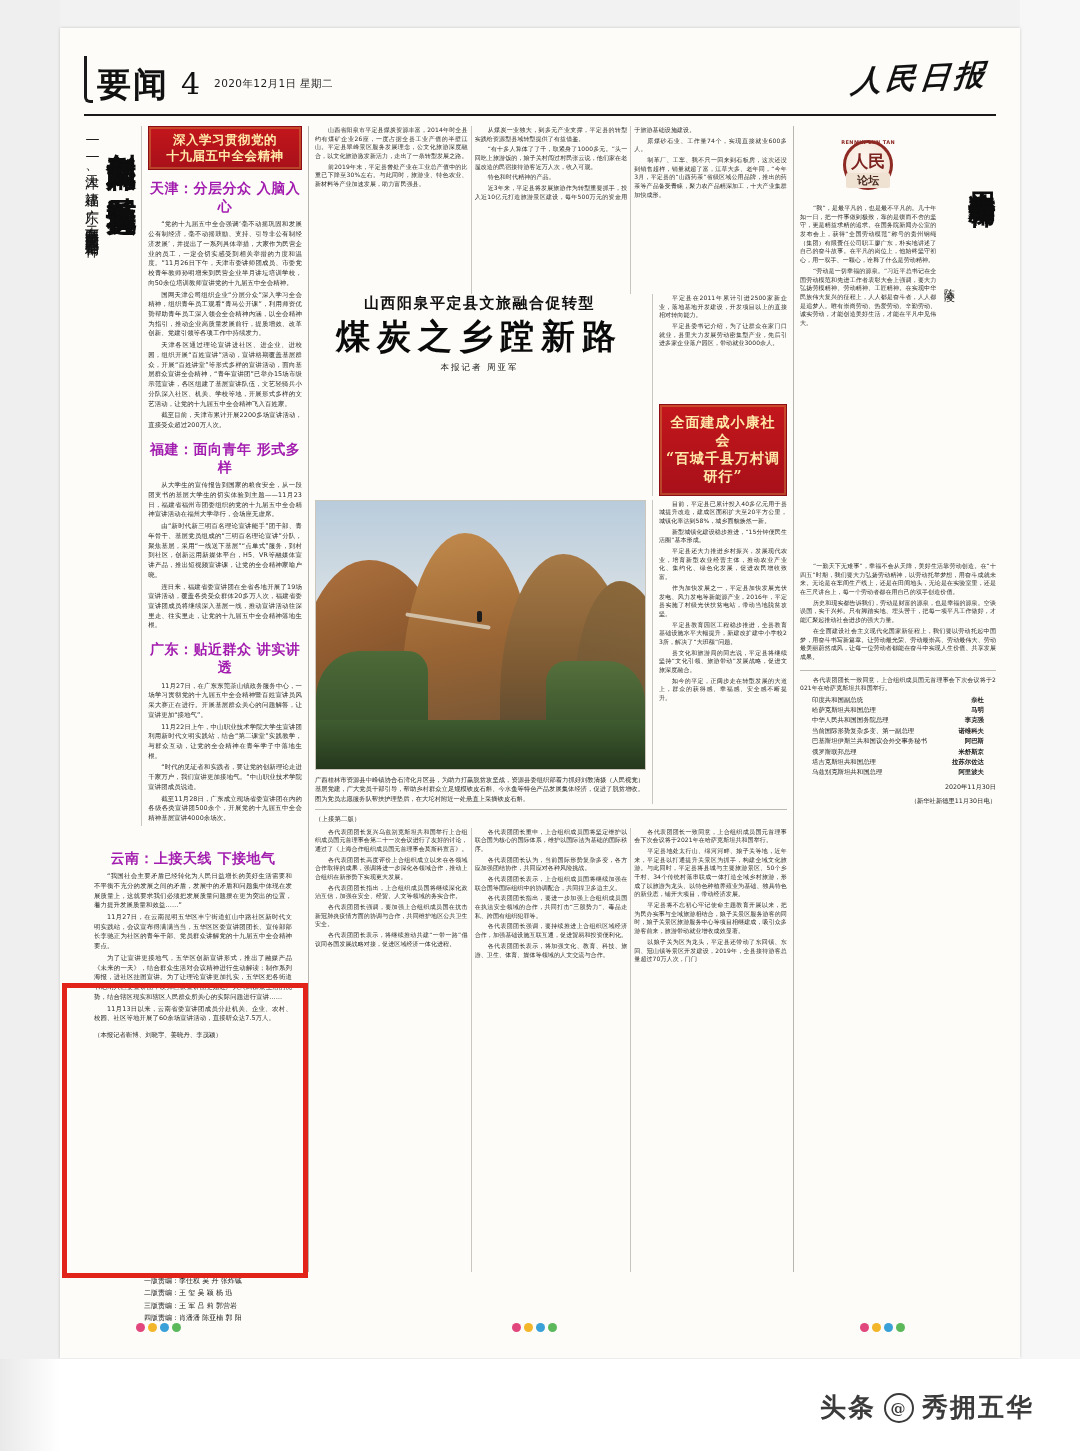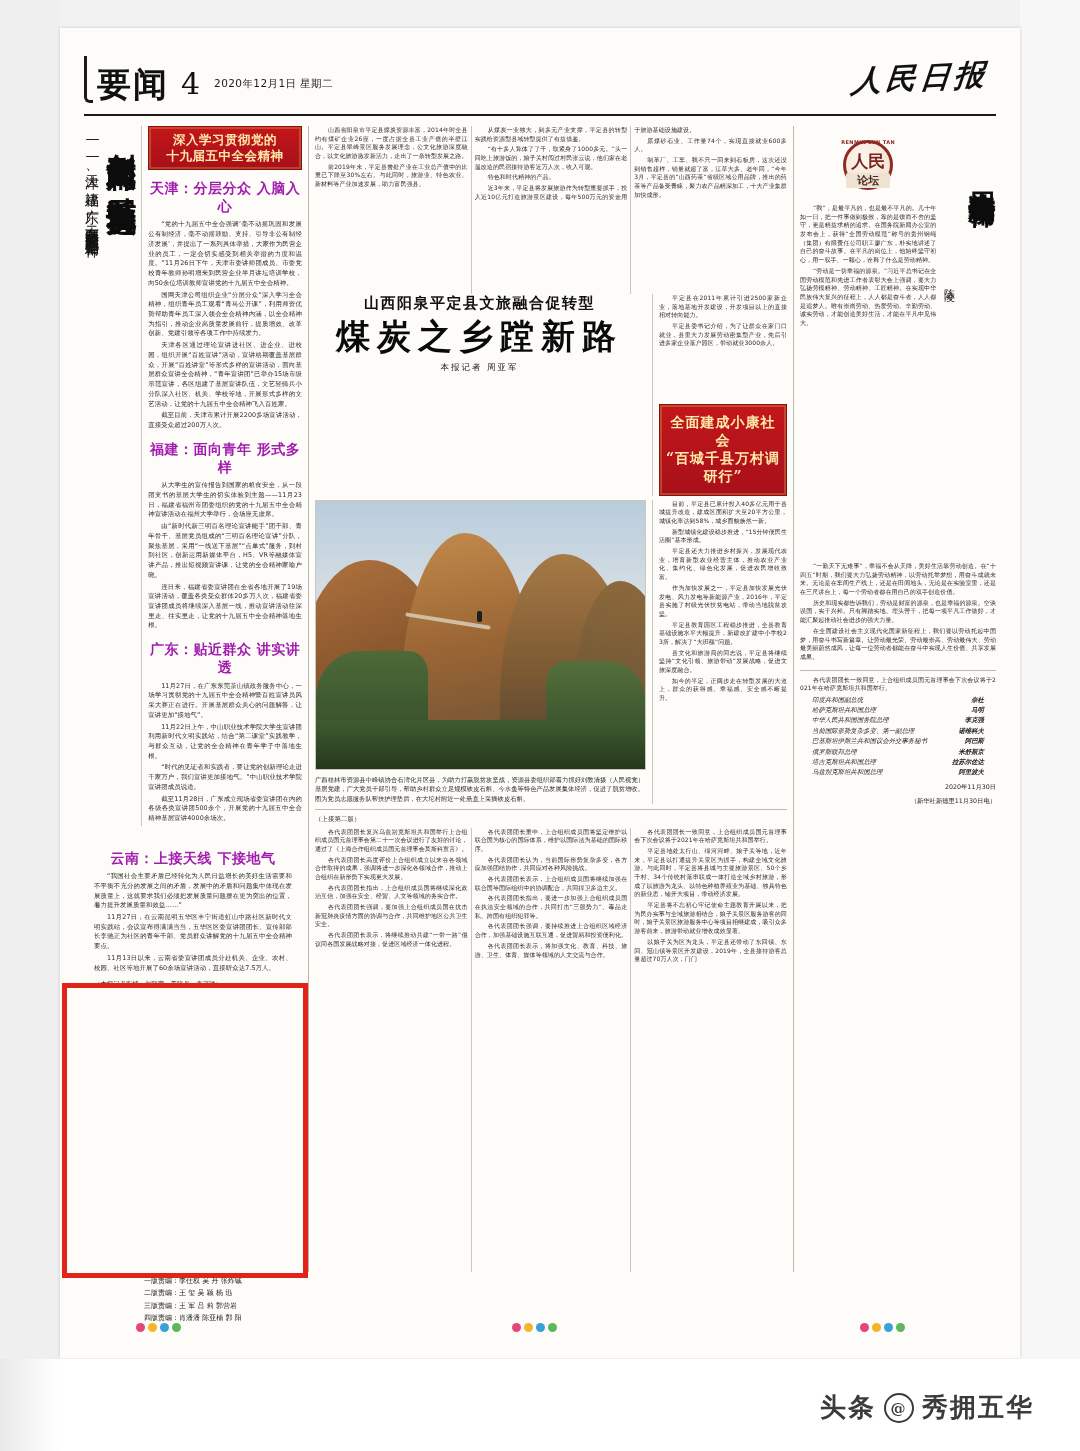--- a/index.html
+++ b/index.html
@@ -198,21 +198,21 @@
     background:#efe2d2; border-radius:2px;
   }
   
   .redbox {
     position: absolute; left: 62px; top: 983px; width: 246px; height: 295px;
     border: 5px solid #e2231a; box-sizing: border-box; pointer-events: none; z-index: 40;
   }
   .boxed-article { position: relative; }
   
   .sigtable { width:100%; border-collapse: collapse; font-size:6.4px; color:#222; }
-  .sigtable td { padding: .7px 12px; font-style: italic; }
+  .sigtable td { padding: .7px 12px; }
   .sigtable td.nm { text-align: right; font-weight: 700; white-space: nowrap; padding-left:4px;}
   .sigdate { text-align:right; font-size:6.3px; margin-top:5px; color:#222;}
   
   .editors {
     position: absolute; left: 84px; bottom: 34px; width: 232px;
     font-size: 7px; color: #222; line-height: 1.75;
   }
   .editors .row { display:flex; }
   .editors .lbl { white-space: nowrap; }
   
@@ -305,20 +305,21 @@
               <p>截至11月28日，广东成立现场省委宣讲团在内的各级各类宣讲团500余个，开展党的十九届五中全会精神基层宣讲4000余场次。</p>
             </div>
           </div>
         </div>
 
         <div class="boxed-article" style="margin-top:4px; padding:10px 10px 8px 10px; background:#fdfcf8;">
           <div class="shead">云南：上接天线 下接地气</div>
           <div class="tx">
             <p>“我国社会主要矛盾已经转化为人民日益增长的美好生活需要和不平衡不充分的发展之间的矛盾，发展中的矛盾和问题集中体现在发展质量上，这就要求我们必须把发展质量问题摆在更为突出的位置，着力提升发展质量和效益……”</p>
             <p>11月27日，在云南昆明五华区丰宁街道虹山中路社区新时代文明实践站，会议宣布得满满当当，五华区区委宣讲团团长、宣传部部长李驰正为社区的青年干部、党员群众讲解党的十九届五中全会精神要点。</p>
+            <p>为了让宣讲更接地气，五华区创新宣讲形式，推出了融媒产品《未来的一天》，结合群众生活对会议精神进行生动解读；制作系列海报，进社区挂图宣讲。为了让理论宣讲更加扎实，五华区把各街道书记纳入区委宣讲团，发挥区级宣讲团更贴近广大人民群众生活的优势，结合辖区现实和辖区人民群众所关心的实际问题进行宣讲……</p>
             <p>11月13日以来，云南省委宣讲团成员分赴机关、企业、农村、校园、社区等地开展了60余场宣讲活动，直接听众达7.5万人。</p>
           </div>
           <div class="sig">（本报记者靳博、刘晓宇、姜晓丹、李茂颖）</div>
         </div>
       </div>
 
       <div class="colsep"></div>
 
       <div class="zone zone-mid">
 

